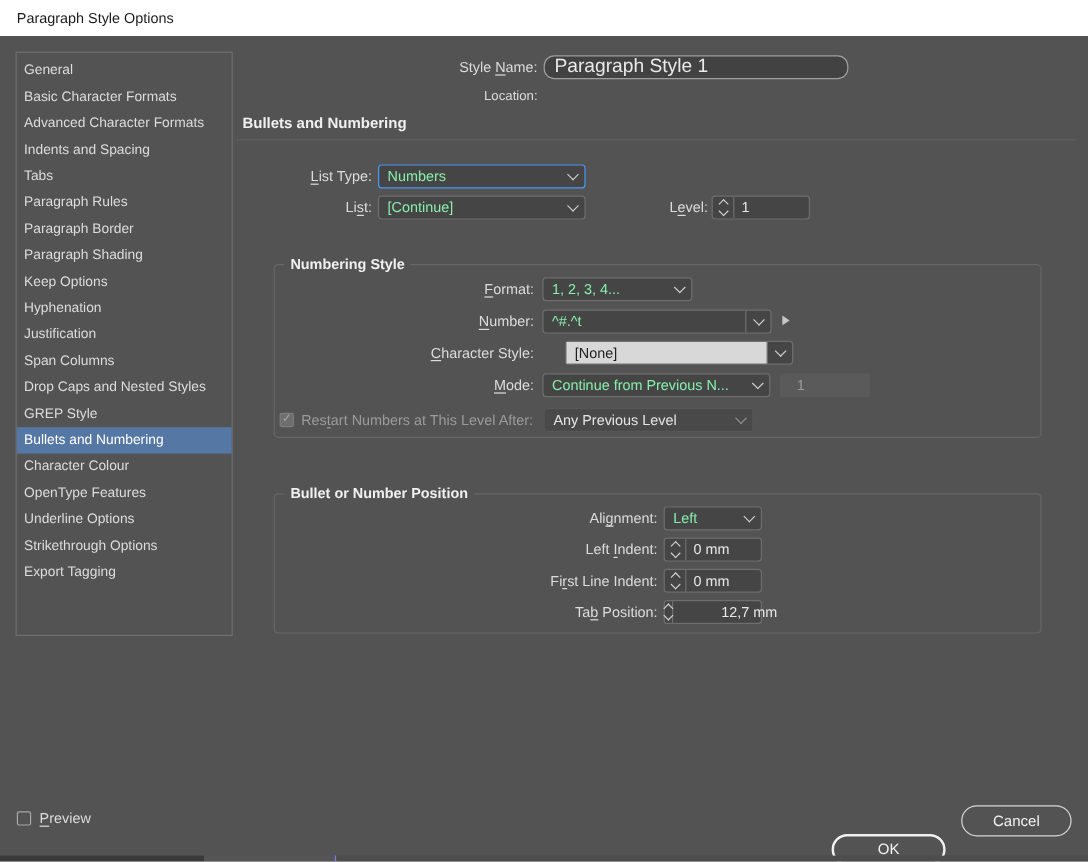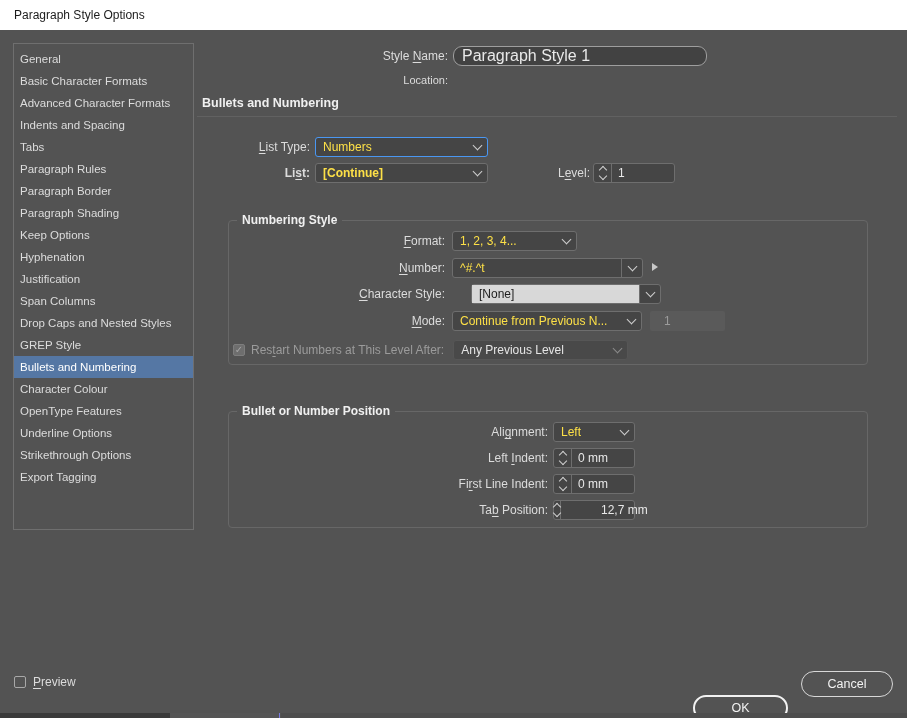--- a/index.html
+++ b/index.html
@@ -16,21 +16,21 @@
   .sb-item.sel{background:#5577a4;color:#ffffff;}
   
   .row{position:absolute;display:flex;align-items:center;}
   .lbl{display:inline-block;text-align:right;white-space:nowrap;}
   .mn{text-decoration:underline;text-underline-offset:2px;}
   
   .txtinput{background:#424242;border:1px solid #9e9e9e;border-radius:9px;height:20px;
     color:#e9e9e9;font-family:inherit;font-size:16px;padding:0 8px;box-sizing:border-box;outline:none;}
   .dd{background:#454545;border:1px solid #6e6e6e;border-radius:3px;height:20px;
     display:flex;align-items:center;box-sizing:border-box;cursor:default;}
-  .dd .dd-val{flex:1;padding-left:7px;white-space:nowrap;overflow:hidden;color:#fde047;}
+  .dd .dd-val{flex:1;padding-left:7px;white-space:nowrap;overflow:hidden;color:#86efac;}
   .dd.focused{border:1.5px solid #4a97f2;}
   .dd .arrbox{width:20px;align-self:stretch;display:flex;align-items:center;justify-content:center;}
   .dd .arrbox.sep{border-left:1px solid #6e6e6e;}
   .chev{display:inline-block;width:6px;height:6px;border-right:1.5px solid #cfcfcf;
     border-bottom:1.5px solid #cfcfcf;transform:rotate(45deg);margin-top:-4px;}
   .dd.disabled{background:#494949;border-color:#565656;}
   .dd.disabled .dd-val{color:#e5e5e5;}
   .dd.disabled .chev{border-color:#8a8a8a;}
   .dd.lightval .dd-val{background:#d8d8d8;color:#1e1e1e;height:100%;display:flex;align-items:center;}
   
@@ -117,21 +117,21 @@
   <div class="row" style="left:230px;top:137px;height:20px;">
     <span class="lbl" style="width:80px;"><span class="mn">L</span>ist Type:</span>
     <div class="dd focused" style="width:173px;margin-left:5px;">
       <span class="dd-val">Numbers</span>
       <span class="arrbox">
           <i class="chev"></i>
         </span>
     </div>
   </div>
 
-  <div class="row" style="left:230px;top:163px;height:20px;font-weight:bold;">
+  <div class="row" style="left:230px;top:163px;height:20px;">
     <span class="lbl" style="width:80px;">Li<span class="mn">s</span>t:</span>
     <div class="dd" style="width:173px;margin-left:5px;">
       <span class="dd-val">[Continue]</span>
       <span class="arrbox">
           <i class="chev"></i>
         </span>
     </div>
   </div>
 
   <div class="row" style="left:545px;top:163px;height:20px;">

